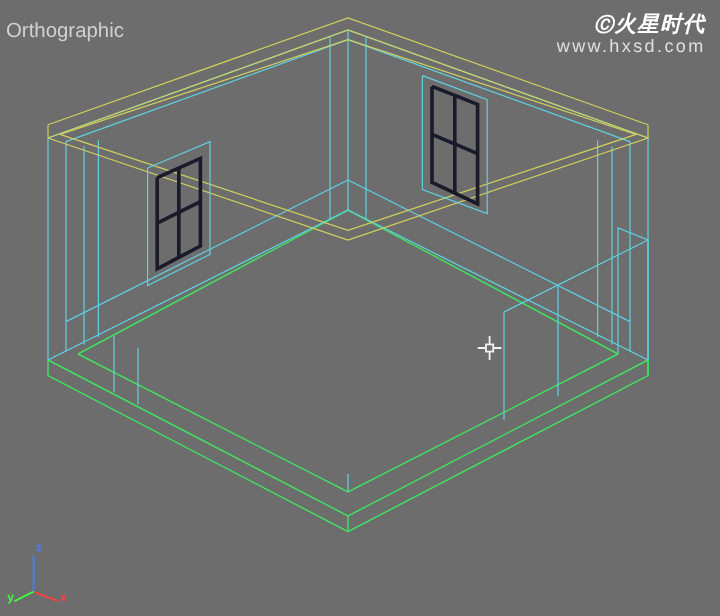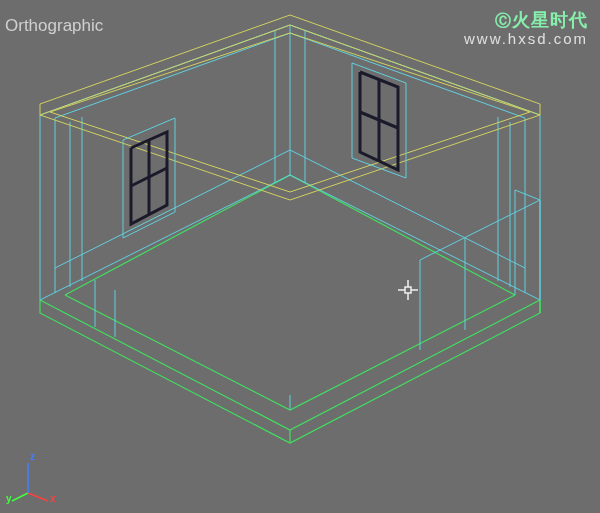--- a/index.html
+++ b/index.html
@@ -18,22 +18,23 @@
       color: #d0d0d0;
       font-size: 17px;
     }
     .watermark {
       position: absolute;
       top: 8px;
       right: 12px;
       text-align: right;
     }
     .watermark-logo {
-      color: #86efac;
+      color: #ffffff;
       font-size: 18px;
+      font-style: italic;
       font-weight: bold;
       letter-spacing: 1px;
     }
     .watermark-logo .c-circle {
       font-size: 16px;
       vertical-align: middle;
     }
     .watermark-url {
       color: #e0e0e0;
       font-size: 15px;

